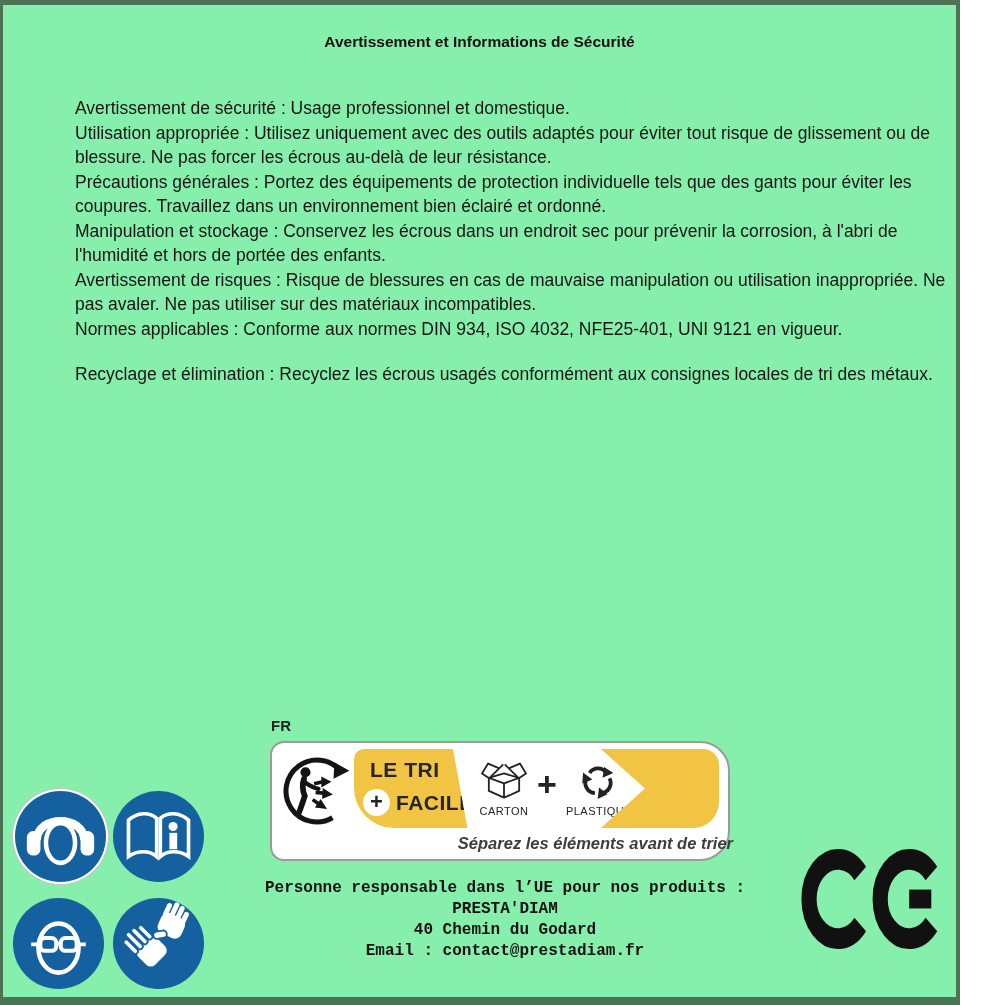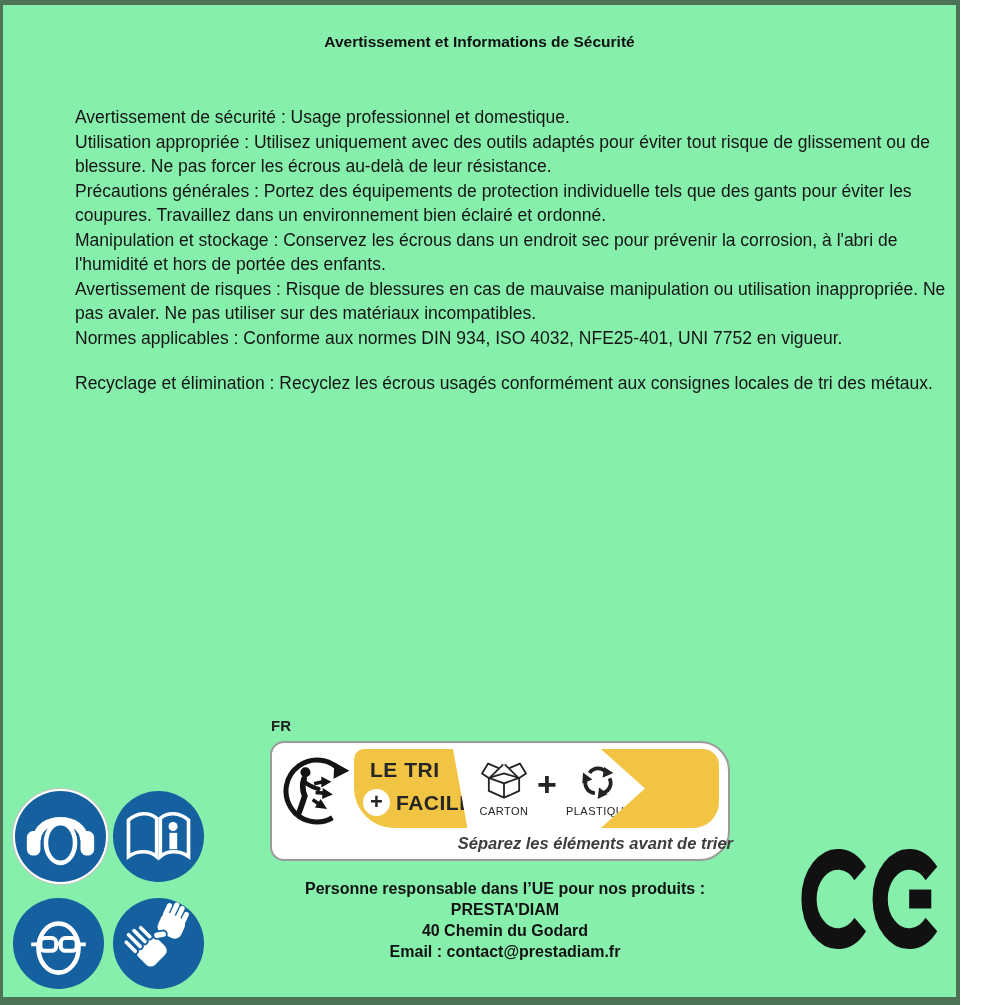--- a/index.html
+++ b/index.html
@@ -9,21 +9,21 @@
     box-sizing:border-box;
     border-top:5px solid #4c7355; border-bottom:8px solid #4c7355;
     border-left:3px solid #4c7355; border-right:4px solid #4c7355;
     overflow:hidden;
   }
   .title {
     position:absolute; top:28px; left:0; width:100%;
     text-align:center; font-size:15.5px; font-weight:bold; color:#111;
   }
   .body-text {
-    position:absolute; left:72px; top:100px; width:900px;
+    position:absolute; left:72px; top:91px; width:900px;
     font-size:17.5px; line-height:24.5px; color:#141414;
   }
   .body-text p { margin:0; }
   .body-text p.gap-before { margin-top:21px; }
 
   
   .badge { position:absolute; width:91px; height:91px; border-radius:50%; background:#15609F; }
   .badge svg { width:100%; height:100%; display:block; }
   .badge.ring { box-shadow:0 0 0 2px #fff, 0 0 0 3px #c6c6c6; }
 
@@ -61,39 +61,39 @@
   .footnote {
     position:absolute; left:416px; top:829px; width:314px; text-align:right;
     font-size:16.5px; font-style:italic; font-weight:bold; color:#3d3d3d;
   }
 
   
   .address {
     position:absolute; left:255px; top:873px; width:494px;
     text-align:center; font-size:16px; line-height:21px; font-weight:bold; color:#111;
   }
-  .address div { margin:0; }
+  .address div { margin:0;font-family:Liberation Mono, monospace; }
 
   
   .ce { position:absolute; left:797px; top:842px; }
 </style>
 </head>
 <body>
 
 <div id="page">
 
   <div class="title">Avertissement et Informations de Sécurité</div>
 
   <div class="body-text">
     <p>Avertissement de sécurité : Usage professionnel et domestique.</p>
     <p>Utilisation appropriée : Utilisez uniquement avec des outils adaptés pour éviter tout risque de glissement ou de blessure. Ne pas forcer les écrous au-delà de leur résistance.</p>
     <p>Précautions générales : Portez des équipements de protection individuelle tels que des gants pour éviter les coupures. Travaillez dans un environnement bien éclairé et ordonné.</p>
     <p>Manipulation et stockage : Conservez les écrous dans un endroit sec pour prévenir la corrosion, à l'abri de l'humidité et hors de portée des enfants.</p>
     <p>Avertissement de risques : Risque de blessures en cas de mauvaise manipulation ou utilisation inappropriée. Ne pas avaler. Ne pas utiliser sur des matériaux incompatibles.</p>
-    <p>Normes applicables : Conforme aux normes DIN 934, ISO 4032, NFE25-401, UNI 7752 en vigueur.</p>
+    <p>Normes applicables : Conforme aux normes DIN 934, ISO 4032, NFE25-401, UNI 9121 en vigueur.</p>
     <p class="gap-before">Recyclage et élimination : Recyclez les écrous usagés conformément aux consignes locales de tri des métaux.</p>
   </div>
 
   <div class="badge ring" style="left:12px;top:786px;">
     <svg viewBox="0 0 100 100">
       <path d="M24 54 C24 26 76 26 76 54" fill="none" stroke="#fff" stroke-width="9"></path>
       <ellipse cx="50" cy="57" rx="16" ry="22" fill="none" stroke="#fff" stroke-width="5"></ellipse>
       <rect x="13" y="44" width="15" height="27" rx="7" fill="#fff"></rect>
       <rect x="72" y="44" width="15" height="27" rx="7" fill="#fff"></rect>
     </svg>

